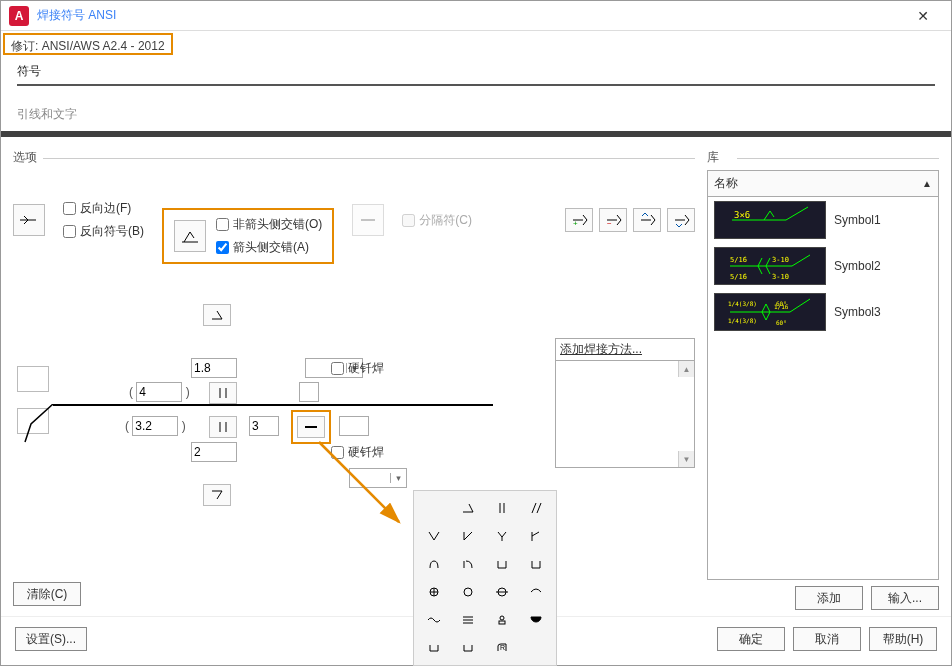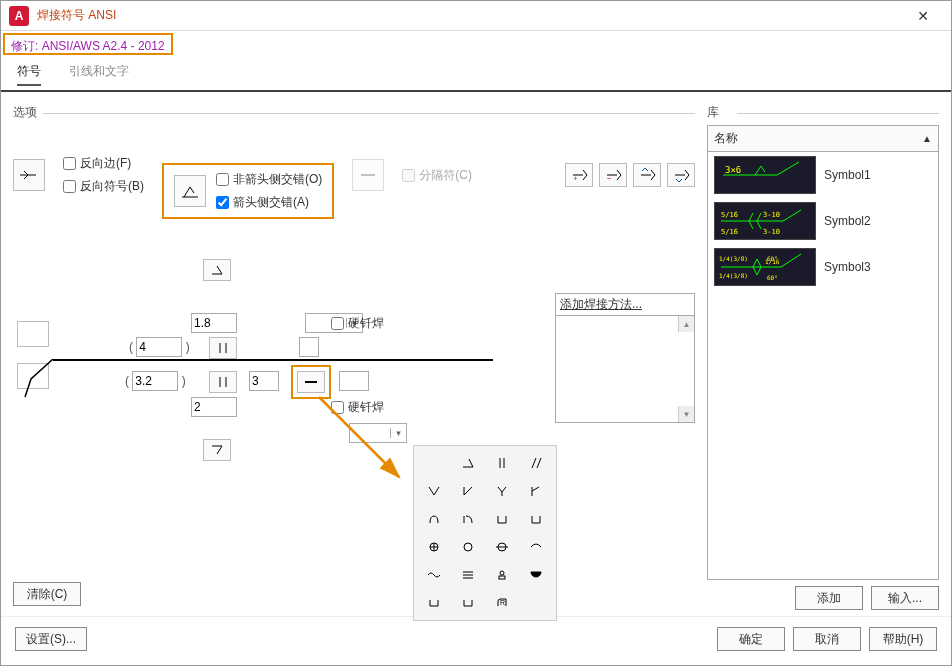--- a/index.html
+++ b/index.html
@@ -1,23 +1,23 @@
 <!DOCTYPE html>
 <html><head>
 <meta charset="utf-8">
 <style>
   * { box-sizing: border-box; font-family: "Microsoft YaHei", "Segoe UI", sans-serif; }
   body { margin: 0; background: #fff; width: 952px; height: 666px; overflow: hidden; font-size: 12px; color: #333; }
   .window { width: 952px; height: 666px; border: 1px solid #999; display: flex; flex-direction: column; }
   .titlebar { height: 30px; background: #fff; display: flex; align-items: center; padding: 0 8px; border-bottom: 1px solid #ddd; }
   .titleicon { width: 20px; height: 20px; background: #d41838; border-radius: 3px; display: flex; align-items: center; justify-content: center; color: #fff; font-weight: bold; font-size: 12px; margin-right: 8px; }
-  .title { flex: 1; color: #c2410c; }
+  .title { flex: 1; color: #3b82f6; }
   .close { width: 40px; height: 30px; display:flex; align-items:center; justify-content:center; color:#333; font-size:14px; }
-  .revision { padding: 0 6px; height: 22px; line-height: 22px; color: #a21caf; border: 2px solid #e58a00; display:inline-block; margin: 2px 0 0 2px; }
-  .tabs { display: flex; gap: 28px; padding: 8px 16px 4px; border-bottom: 2px solid #404040; }
+  .revision { padding: 0 6px; height: 22px; line-height: 22px; color: #404040; border: 2px solid #e58a00; display:inline-block; margin: 2px 0 0 2px; }
+  .tabs { display: flex; gap: 20px; padding: 8px 16px 4px; border-bottom: 6px solid #404040; flex-direction: column; }
   .tab { color: #888; padding-bottom: 4px; cursor: pointer; }
   .tab.active { color: #222; border-bottom: 2px solid #555; }
   .body { flex: 1; display: flex; padding: 6px 12px 0 12px; gap: 12px; }
   .left { flex: 1; display:flex; flex-direction:column; }
   .right { width: 232px; display:flex; flex-direction:column; }
   .section-label { color: #555; margin: 6px 0 4px; position:relative; }
   .section-label::after { content:""; position:absolute; left: 30px; right:0; top:50%; height:1px; background:#ccc; }
   .opts-row { display:flex; align-items:center; gap: 18px; padding: 6px 0 10px; }
   .iconbox { width: 32px; height: 32px; border:1px solid #bbb; display:flex; align-items:center; justify-content:center; background:#fafafa; }
   .chk-col { display:flex; flex-direction:column; gap:6px; }
@@ -35,21 +35,21 @@
   .addproc { position:absolute; top:64px; right: 0px; width:140px;text-decoration:underline; }
   .addproc .hdr { border:1px solid #aaa; border-bottom:none; padding:2px 4px; font-size:12px; background:#fff; }
   .addproc .listbox { border:1px solid #aaa; height: 108px; background:#fff; position:relative; }
   .addproc .scrollbtn { position:absolute; right:0; width:16px; height:16px; background:#eee; border-left:1px solid #ccc; display:flex; align-items:center; justify-content:center; font-size:8px; color:#888; }
   .symgrid { position:absolute; top: 216px; left: 400px; background:#f4f4f4; border:1px solid #ccc; padding:6px; display:grid; grid-template-columns: repeat(4, 28px); gap:6px; }
   .symcell { width:28px; height:22px; display:flex; align-items:center; justify-content:center; }
   .lib-hdr { border:1px solid #aaa; padding:4px 6px; display:flex; align-items:center; gap:12px; background:#fafafa; }
   .lib-hdr .arrow { margin-left:auto; font-size:10px; }
   .lib-list { border:1px solid #aaa; border-top:none; flex:1; overflow:auto; background:#fff; }
   .lib-item { display:flex; align-items:center; gap:8px; padding:4px 6px; }
-  .thumb { width: 102px; height: 38px; background:#1a1a2a; border:1px solid #444; display:flex; align-items:center; }
+  .thumb { width: 112px; height: 38px; background:#1a1a2a; border:1px solid #444; display:flex; align-items:center; justify-content:center; }
   .thumb svg text { font-family: monospace; }
   .btnrow { display:flex; gap:8px; justify-content:flex-end; padding: 6px 0; }
   .btn { min-width:68px; height:24px; border:1px solid #888; background:#fafafa; display:inline-flex; align-items:center; justify-content:center; padding:0 10px; cursor:pointer; font-size:12px; }
   .footer { display:flex; padding: 10px 14px 14px; gap:8px; border-top:1px solid #eee; }
   .footer .spacer { flex:1; }
   .combo { display:inline-flex; align-items:center; border:1px solid #aaa; height:20px; }
   .combo .val { width: 40px; padding:0 2px; font-size:12px; }
   .combo .dd { width:16px; text-align:center; border-left:1px solid #aaa; font-size:9px; color:#666; }
   .paren { color:#555; }
 </style>

